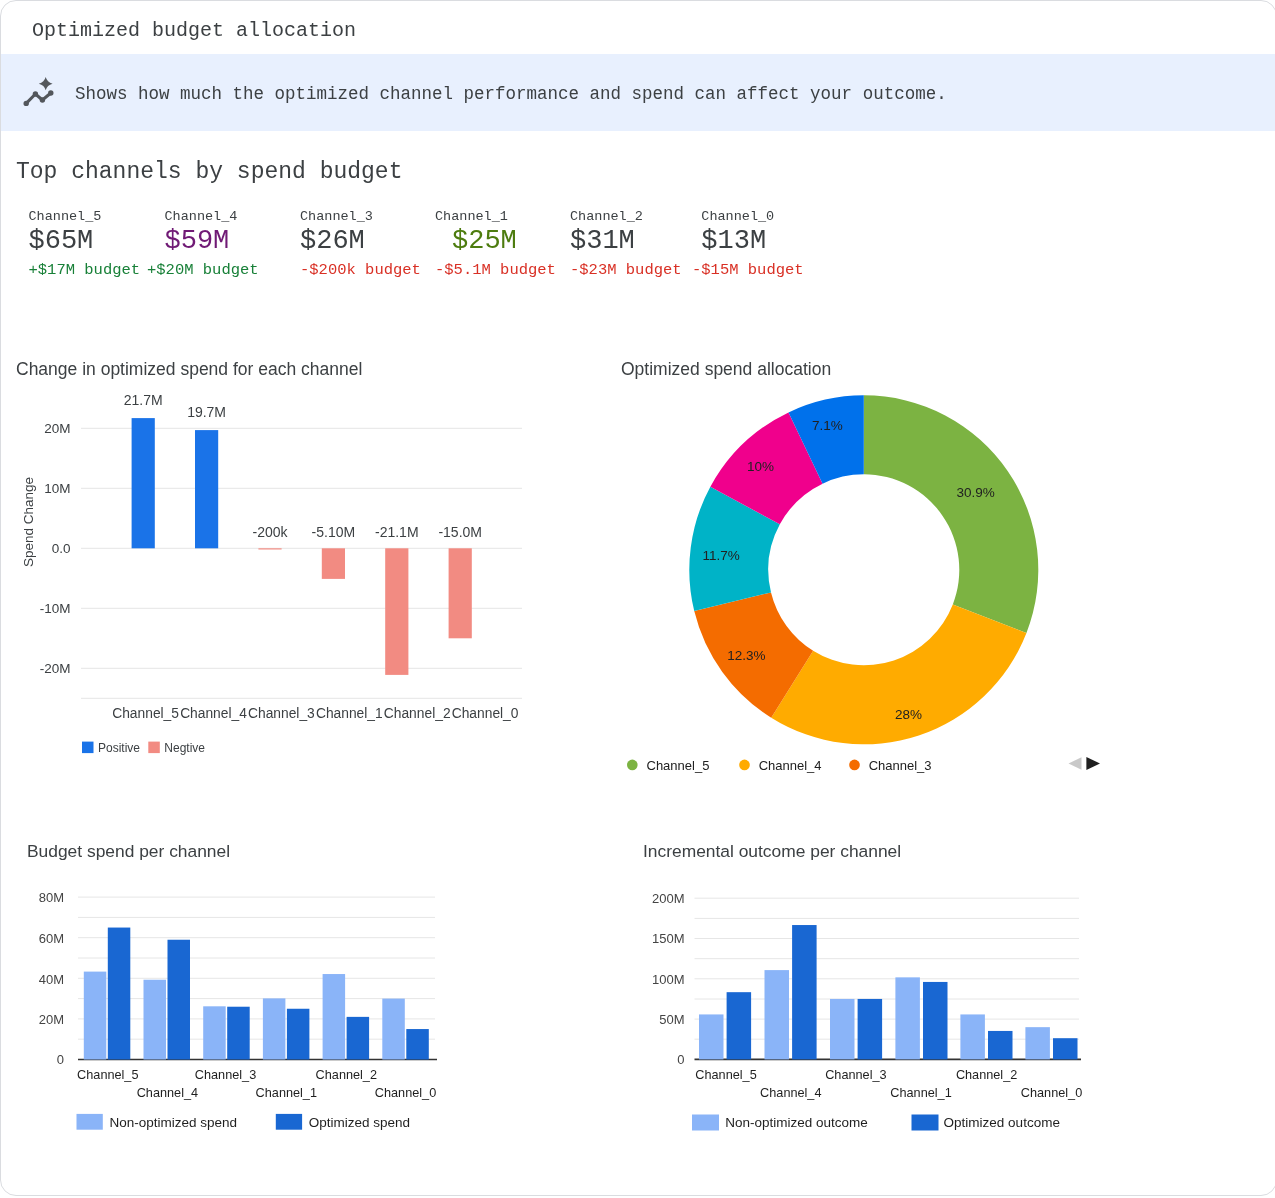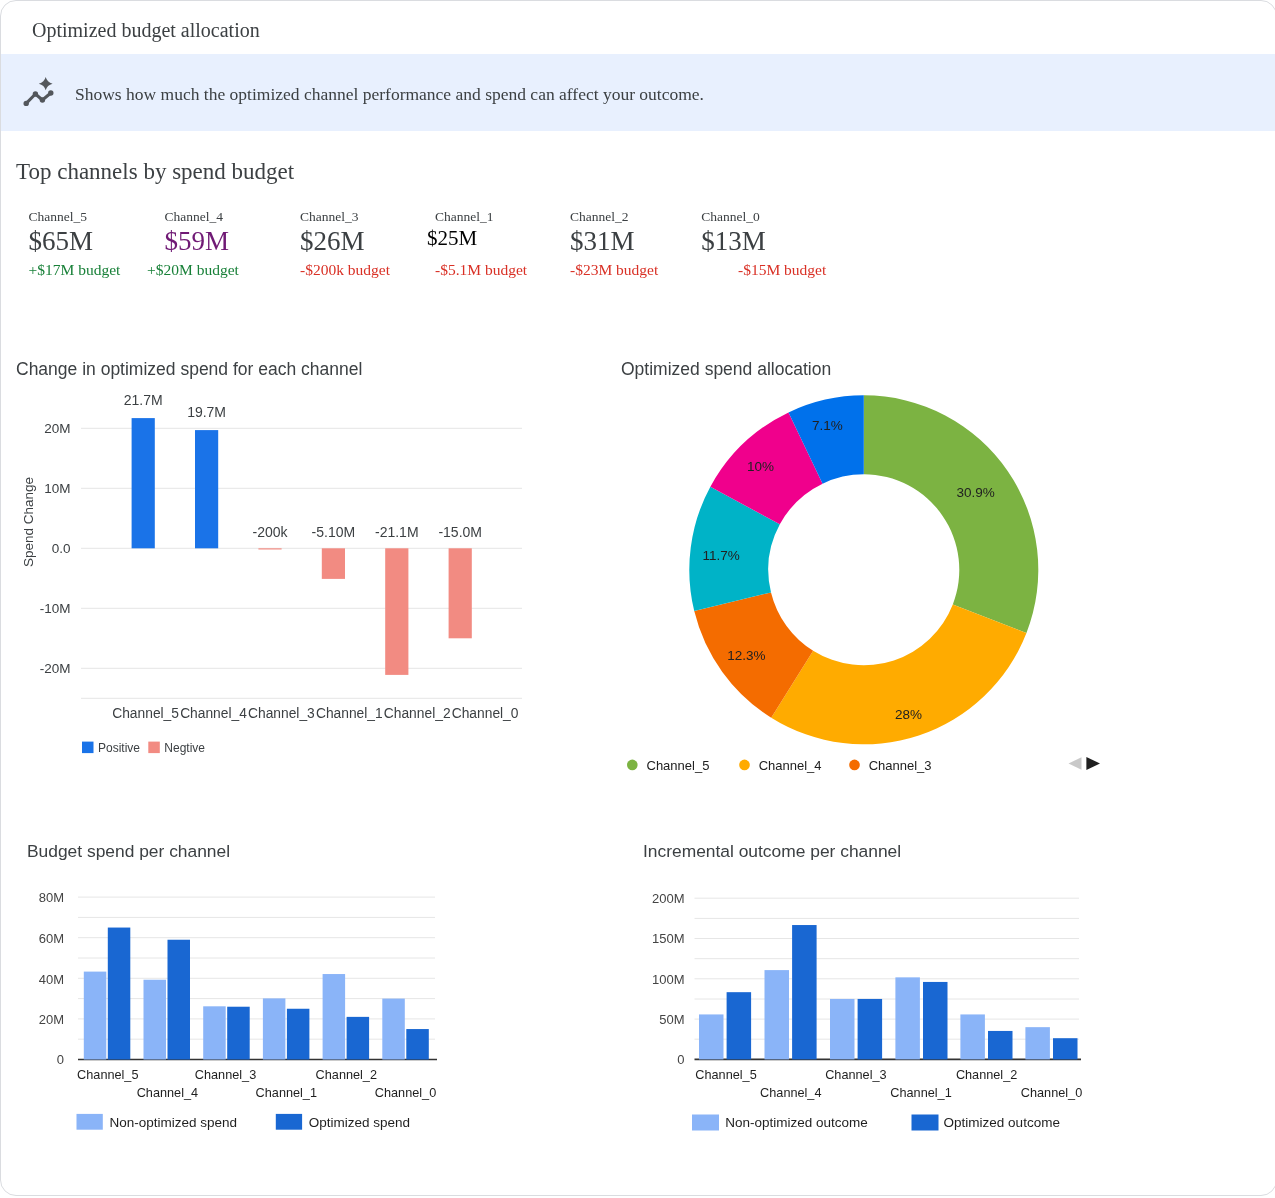--- a/index.html
+++ b/index.html
@@ -1,14 +1,14 @@
 <!DOCTYPE html>
 <html><head><meta charset="utf-8"><style>
 html,body{margin:0;padding:0;width:1275px;height:1198px;background:#fff;overflow:hidden;position:relative}
-body,div{font-family:Liberation Serif, serif}
+body,div{font-family:Liberation Mono, monospace}
 svg text{font-family:"Liberation Sans",sans-serif}
 </style></head>
 <body>
 <div style="position:absolute;left:0;top:0;width:1277px;height:1196px;border:1px solid #DADCE0;border-radius:16px;background:#fff;box-sizing:border-box"></div>
 <div style="position:absolute;left:1px;top:54px;width:1274px;height:77px;background:#E8F0FE"></div>
 <div style="position:absolute;left:32px;top:19px;font-size:20px;color:#3C4043">Optimized budget allocation</div>
 <svg width="40" height="40" viewBox="0 0 40 40" style="position:absolute;left:20px;top:74px" xmlns="http://www.w3.org/2000/svg">
 <g fill="#53575C" stroke="none">
 <path d="M25.7 3.1 Q27.05 8.35 32.6 9.7 Q27.05 11.05 25.7 16.3 Q24.35 11.05 18.8 9.7 Q24.35 8.35 25.7 3.1 Z"></path>
 <circle cx="6.2" cy="29.4" r="2.7"></circle>
@@ -23,28 +23,28 @@
 <div style="position:absolute;left:28.5px;top:209px;font-size:13.5px;color:#3C4043">Channel_5</div>
 <div style="position:absolute;left:28.5px;top:226px;font-size:27px;color:#3C4043">$65M</div>
 <div style="position:absolute;left:28.5px;top:260.5px;font-size:15.5px;color:#188038">+$17M budget</div>
 <div style="position:absolute;left:164.5px;top:209px;font-size:13.5px;color:#3C4043">Channel_4</div>
 <div style="position:absolute;left:164.5px;top:226px;font-size:27px;color:#701a75">$59M</div>
 <div style="position:absolute;left:147px;top:260.5px;font-size:15.5px;color:#188038">+$20M budget</div>
 <div style="position:absolute;left:300.0px;top:209px;font-size:13.5px;color:#3C4043">Channel_3</div>
 <div style="position:absolute;left:300.0px;top:226px;font-size:27px;color:#3C4043">$26M</div>
 <div style="position:absolute;left:300.0px;top:260.5px;font-size:15.5px;color:#D93025">-$200k budget</div>
 <div style="position:absolute;left:435.0px;top:209px;font-size:13.5px;color:#3C4043">Channel_1</div>
-<div style="position:absolute;left:427px;top:226px;font-size:21px;color:#000000">$25M</div>
+<div style="position:absolute;left:452px;top:226px;font-size:27px;color:#4d7c0f">$25M</div>
 <div style="position:absolute;left:435.0px;top:260.5px;font-size:15.5px;color:#D93025">-$5.1M budget</div>
 <div style="position:absolute;left:570.0px;top:209px;font-size:13.5px;color:#3C4043">Channel_2</div>
 <div style="position:absolute;left:570.0px;top:226px;font-size:27px;color:#3C4043">$31M</div>
 <div style="position:absolute;left:570.0px;top:260.5px;font-size:15.5px;color:#D93025">-$23M budget</div>
 <div style="position:absolute;left:701.3px;top:209px;font-size:13.5px;color:#3C4043">Channel_0</div>
 <div style="position:absolute;left:701.3px;top:226px;font-size:27px;color:#3C4043">$13M</div>
-<div style="position:absolute;left:738px;top:260.5px;font-size:15.5px;color:#D93025">-$15M budget</div>
+<div style="position:absolute;left:692px;top:260.5px;font-size:15.5px;color:#D93025">-$15M budget</div>
 <svg width="1275" height="1198" viewBox="0 0 1275 1198" style="position:absolute;left:0;top:0" xmlns="http://www.w3.org/2000/svg">
     <text x="16" y="375.3" font-size="17.5" fill="#3C4043">Change in optimized spend for each channel</text>
     <line x1="81" x2="522" y1="428.3" y2="428.3" stroke="#E5E5E5" stroke-width="1"></line>
     <line x1="81" x2="522" y1="488.3" y2="488.3" stroke="#E5E5E5" stroke-width="1"></line>
     <line x1="81" x2="522" y1="548.3" y2="548.3" stroke="#E5E5E5" stroke-width="1"></line>
     <line x1="81" x2="522" y1="608.3" y2="608.3" stroke="#E5E5E5" stroke-width="1"></line>
     <line x1="81" x2="522" y1="668.3" y2="668.3" stroke="#E5E5E5" stroke-width="1"></line>
     <line x1="81" x2="522" y1="698.3" y2="698.3" stroke="#E5E5E5" stroke-width="1"></line>
     <text x="70.5" y="433.0" text-anchor="end" font-size="13.5" fill="#3C4043">20M</text>
     <text x="70.5" y="493.0" text-anchor="end" font-size="13.5" fill="#3C4043">10M</text>

